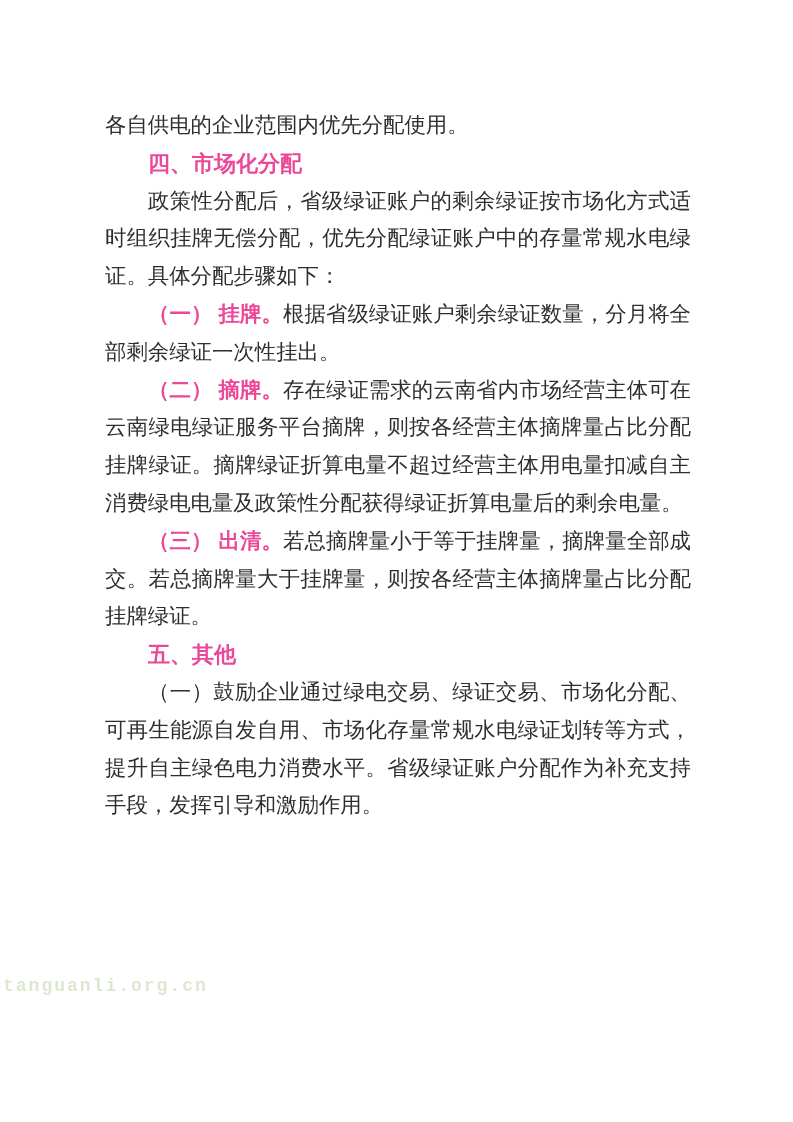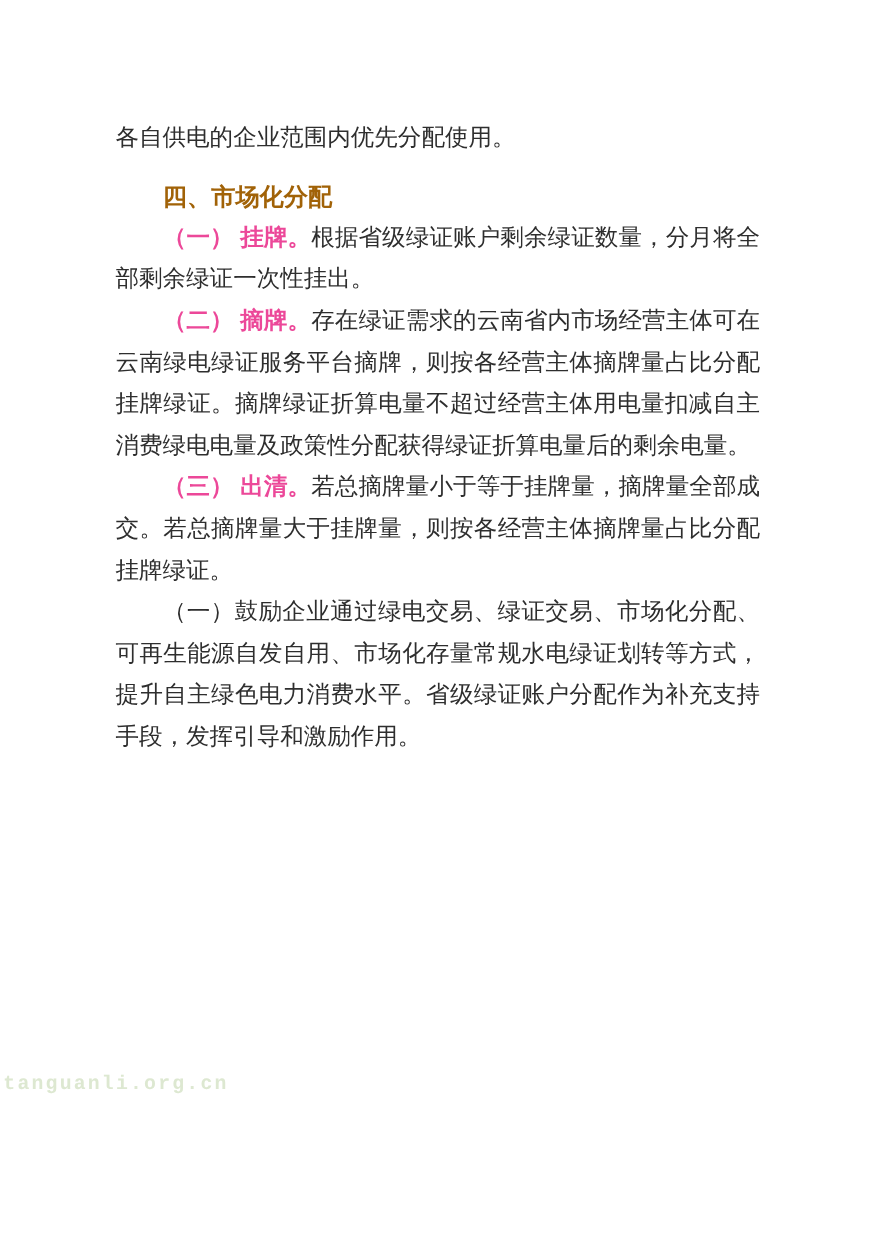--- a/index.html
+++ b/index.html
@@ -25,25 +25,24 @@
     text-align: justify;
     text-justify: inter-ideograph;
   }
   .text-block p, .text-block h2 {
     margin: 0;
   }
   p.ind { text-indent: 43px; }
   h2.heading {
     font-family: "Liberation Sans", sans-serif;
     font-weight: bold;
-    color: #a16207;
+    color: #ec4899;
     font-size: 22px;
     line-height: 37.8px;
     text-indent: 43px;
-    margin-top: 15px;
   }
   .lead {
     font-family: "Liberation Sans", sans-serif;
     font-weight: bold;
     color: #ec4899;
   }
   .page-number {
     position: absolute;
     top: 1029px;
     right: 103px;
@@ -67,27 +66,29 @@
 
 <div class="page">
 
   <div class="text-block">
 
     <p>各自供电的企业范围内优先分配使用。</p>
 
 
     <h2 class="heading">四、市场化分配</h2>
 
+    <p class="ind">政策性分配后，省级绿证账户的剩余绿证按市场化方式适时组织挂牌无偿分配，优先分配绿证账户中的存量常规水电绿证。具体分配步骤如下：</p>
 
     <p class="ind"><span class="lead">（一） 挂牌。</span><span>根据省级绿证账户剩余绿证数量，分月将全部剩余绿证一次性挂出。</span></p>
 
     <p class="ind"><span class="lead">（二） 摘牌。</span><span>存在绿证需求的云南省内市场经营主体可在云南绿电绿证服务平台摘牌，则按各经营主体摘牌量占比分配挂牌绿证。摘牌绿证折算电量不超过经营主体用电量扣减自主消费绿电电量及政策性分配获得绿证折算电量后的剩余电量。</span></p>
 
     <p class="ind"><span class="lead">（三） 出清。</span><span>若总摘牌量小于等于挂牌量，摘牌量全部成交。若总摘牌量大于挂牌量，则按各经营主体摘牌量占比分配挂牌绿证。</span></p>
 
+    <h2 class="heading">五、其他</h2>
 
     <p class="ind">（一）鼓励企业通过绿电交易、绿证交易、市场化分配、可再生能源自发自用、市场化存量常规水电绿证划转等方式，提升自主绿色电力消费水平。省级绿证账户分配作为补充支持手段，发挥引导和激励作用。</p>
 
 
   </div>
 
   <div class="page-number">— 9 —</div>
 
   <div class="watermark">tanguanli.org.cn</div>
 

